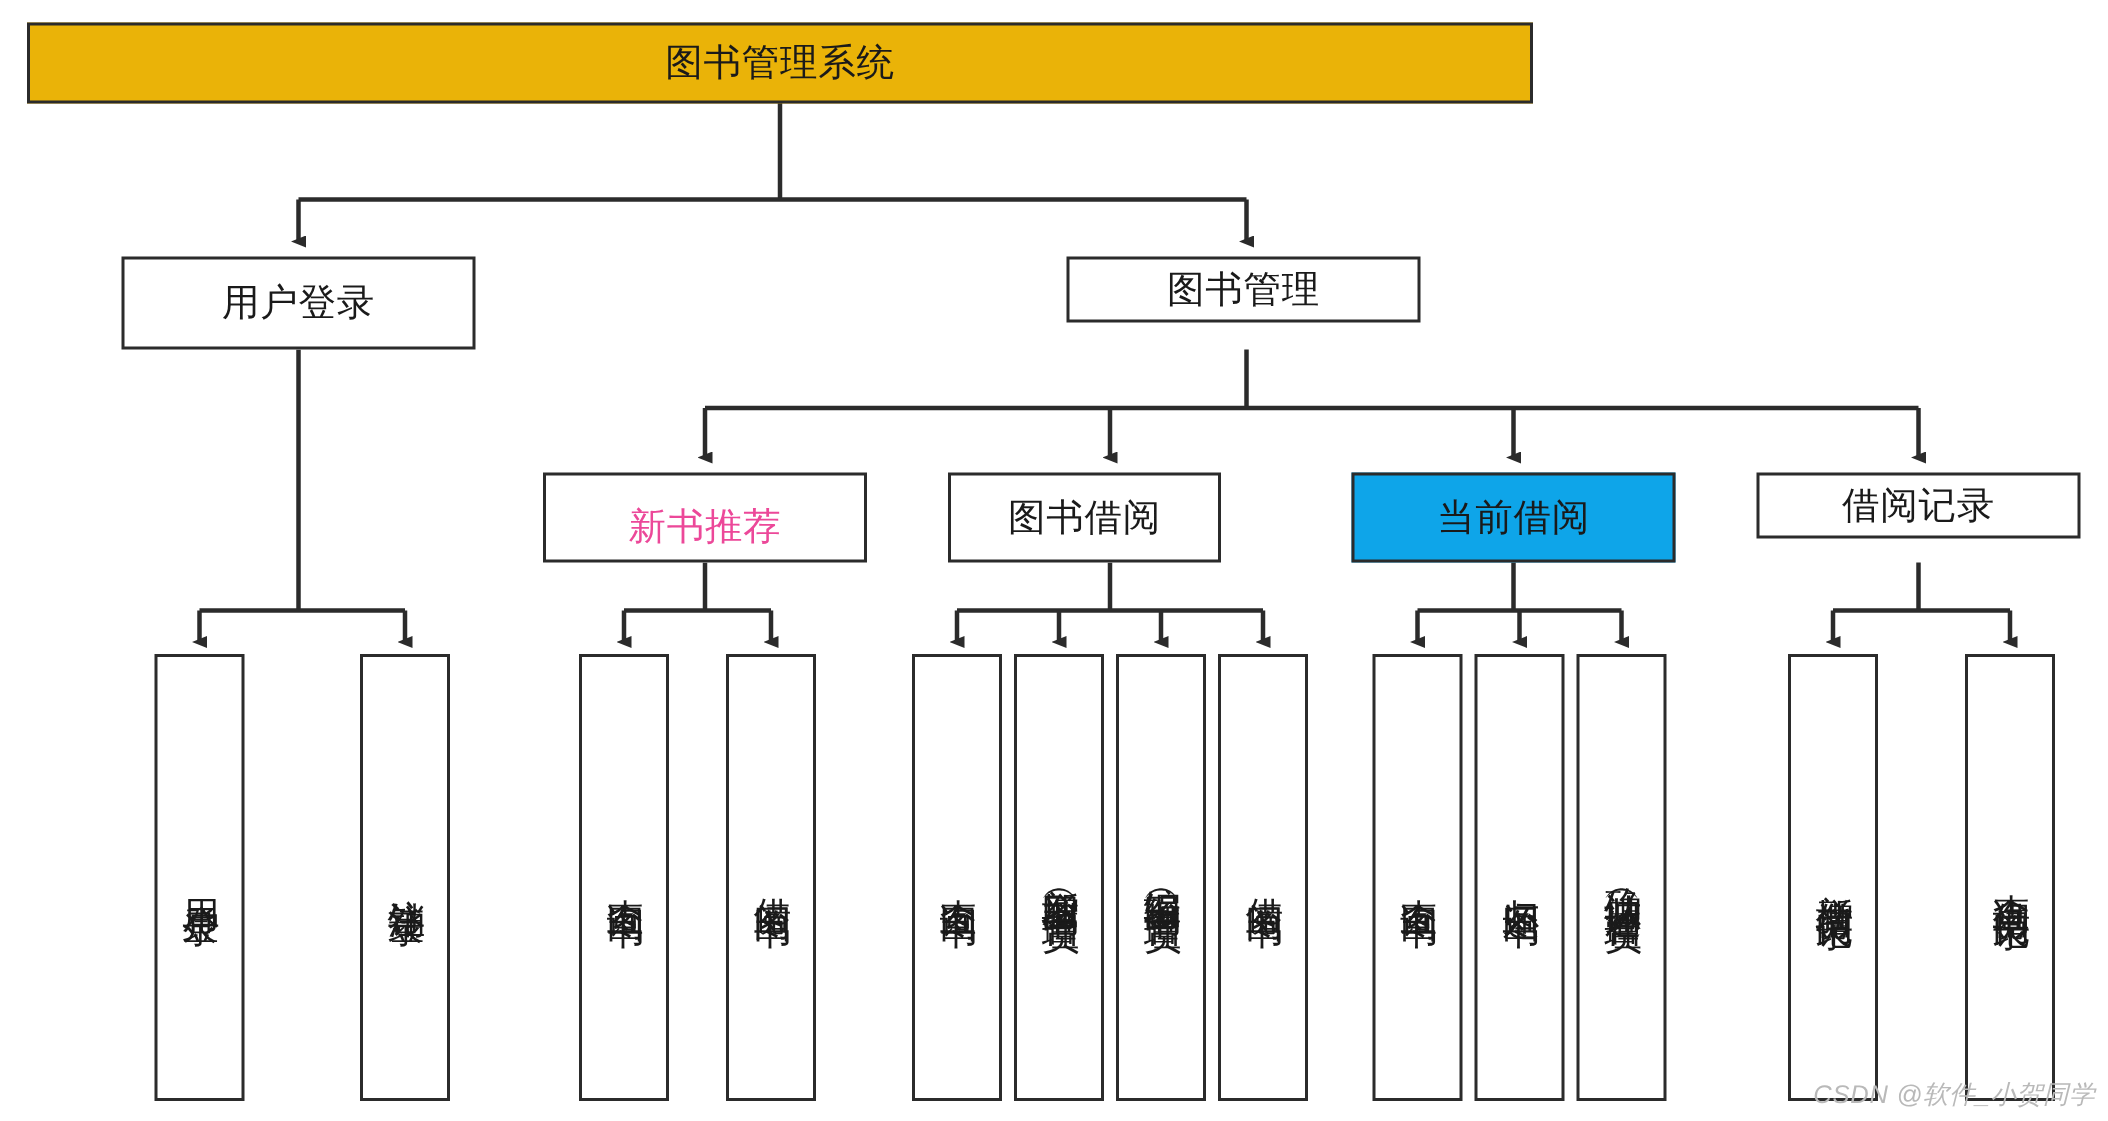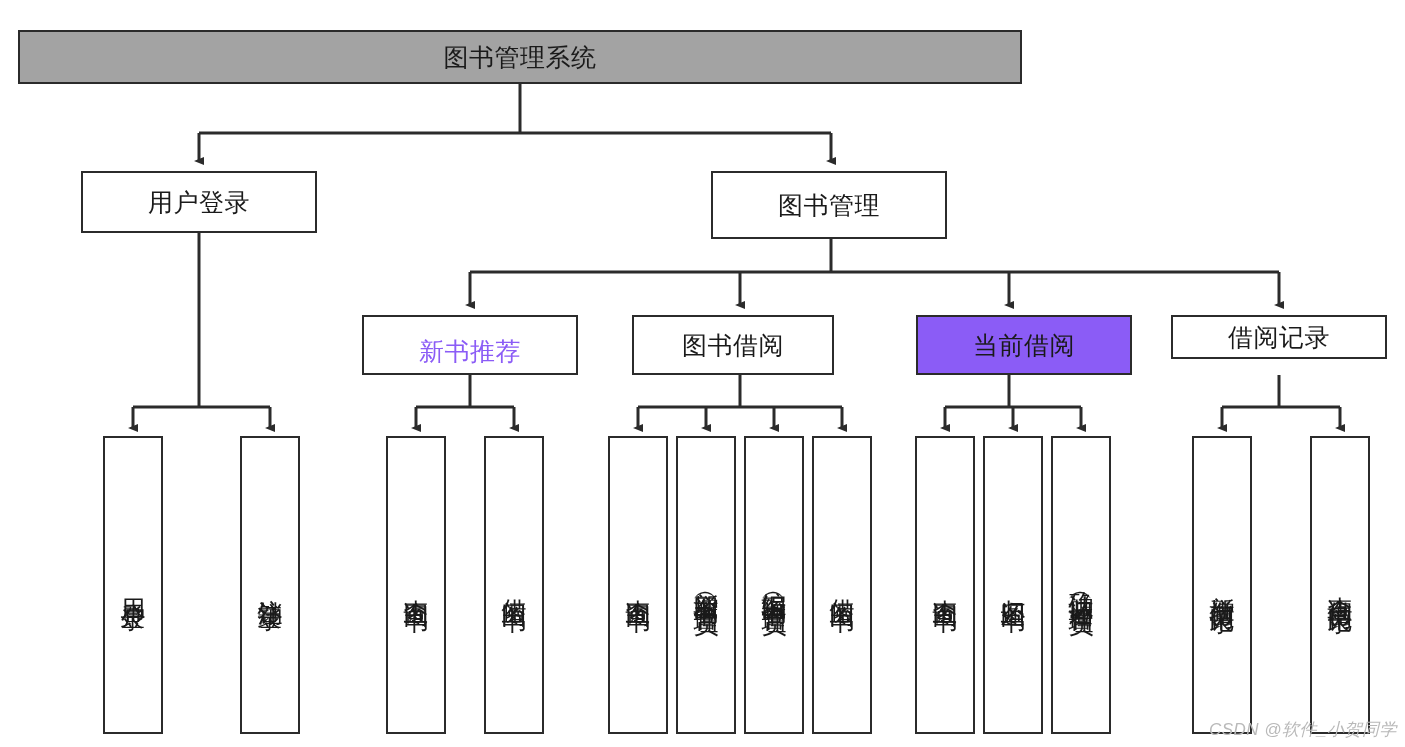--- a/index.html
+++ b/index.html
@@ -118,38 +118,38 @@
       <path d="M1013,407 L1013,428" marker-end="url(#arrow)"></path>
       <path d="M1081,407 L1081,428" marker-end="url(#arrow)"></path>
 
       <path d="M1279,375 L1279,407"></path>
       <path d="M1222,407 L1340,407"></path>
       <path d="M1222,407 L1222,428" marker-end="url(#arrow)"></path>
       <path d="M1340,407 L1340,428" marker-end="url(#arrow)"></path>
     </g>
   </svg>
 
-  <div class="node horizontal root" style="left: 18px; top: 30px; width: 1004px; height: 54px; border-color: rgb(43, 43, 43); background: #a3a3a3;">
+  <div class="node horizontal root" style="left: 18px; top: 15px; width: 1004px; height: 54px; border-color: rgb(43, 43, 43); background: #eab308;">
     <span class="label" style="color: rgb(26, 26, 26);">图书管理系统</span>
   </div>
 
   <div class="node horizontal" style="left: 81px; top: 171px; width: 236px; height: 62px; border-color: rgb(43, 43, 43); background: rgb(255, 255, 255);">
     <span class="label" style="color: rgb(26, 26, 26);">用户登录</span>
   </div>
-  <div class="node horizontal" style="left: 711px; top: 171px; width: 236px; height: 68px; border-color: rgb(43, 43, 43); background: rgb(255, 255, 255);">
+  <div class="node horizontal" style="left: 711px; top: 171px; width: 236px; height: 44px; border-color: rgb(43, 43, 43); background: rgb(255, 255, 255);">
     <span class="label" style="color: rgb(26, 26, 26);">图书管理</span>
   </div>
 
   <div class="node horizontal" style="left: 362px; top: 315px; width: 216px; height: 60px; border-color: rgb(43, 43, 43); background: rgb(255, 255, 255);">
-    <span class="label" style="color: #8b5cf6; margin-top: 12px;">新书推荐</span>
+    <span class="label" style="color: #ec4899; margin-top: 12px;">新书推荐</span>
   </div>
-  <div class="node horizontal" style="left: 632px; top: 315px; width: 202px; height: 60px; border-color: rgb(43, 43, 43); background: rgb(255, 255, 255);">
+  <div class="node horizontal" style="left: 632px; top: 315px; width: 182px; height: 60px; border-color: rgb(43, 43, 43); background: rgb(255, 255, 255);">
     <span class="label" style="color: rgb(26, 26, 26);">图书借阅</span>
   </div>
-  <div class="node horizontal" style="left: 901px; top: 315px; width: 216px; height: 60px; border-color: rgb(43, 43, 43); background: #8b5cf6; margin-left: 15px;">
+  <div class="node horizontal" style="left: 901px; top: 315px; width: 216px; height: 60px; border-color: rgb(43, 43, 43); background: #0ea5e9;">
     <span class="label" style="color: rgb(26, 26, 26);">当前借阅</span>
   </div>
   <div class="node horizontal" style="left: 1171px; top: 315px; width: 216px; height: 44px; border-color: rgb(43, 43, 43); background: rgb(255, 255, 255);">
     <span class="label" style="color: rgb(26, 26, 26);">借阅记录</span>
   </div>
 
   <div class="node vertical" style="left: 103px; top: 436px; width: 60px; height: 298px; border-color: rgb(43, 43, 43); background: rgb(255, 255, 255);">
     <span class="label" style="color: rgb(26, 26, 26);">用户登录</span>
   </div>
   <div class="node vertical" style="left: 240px; top: 436px; width: 60px; height: 298px; border-color: rgb(43, 43, 43); background: rgb(255, 255, 255);">

